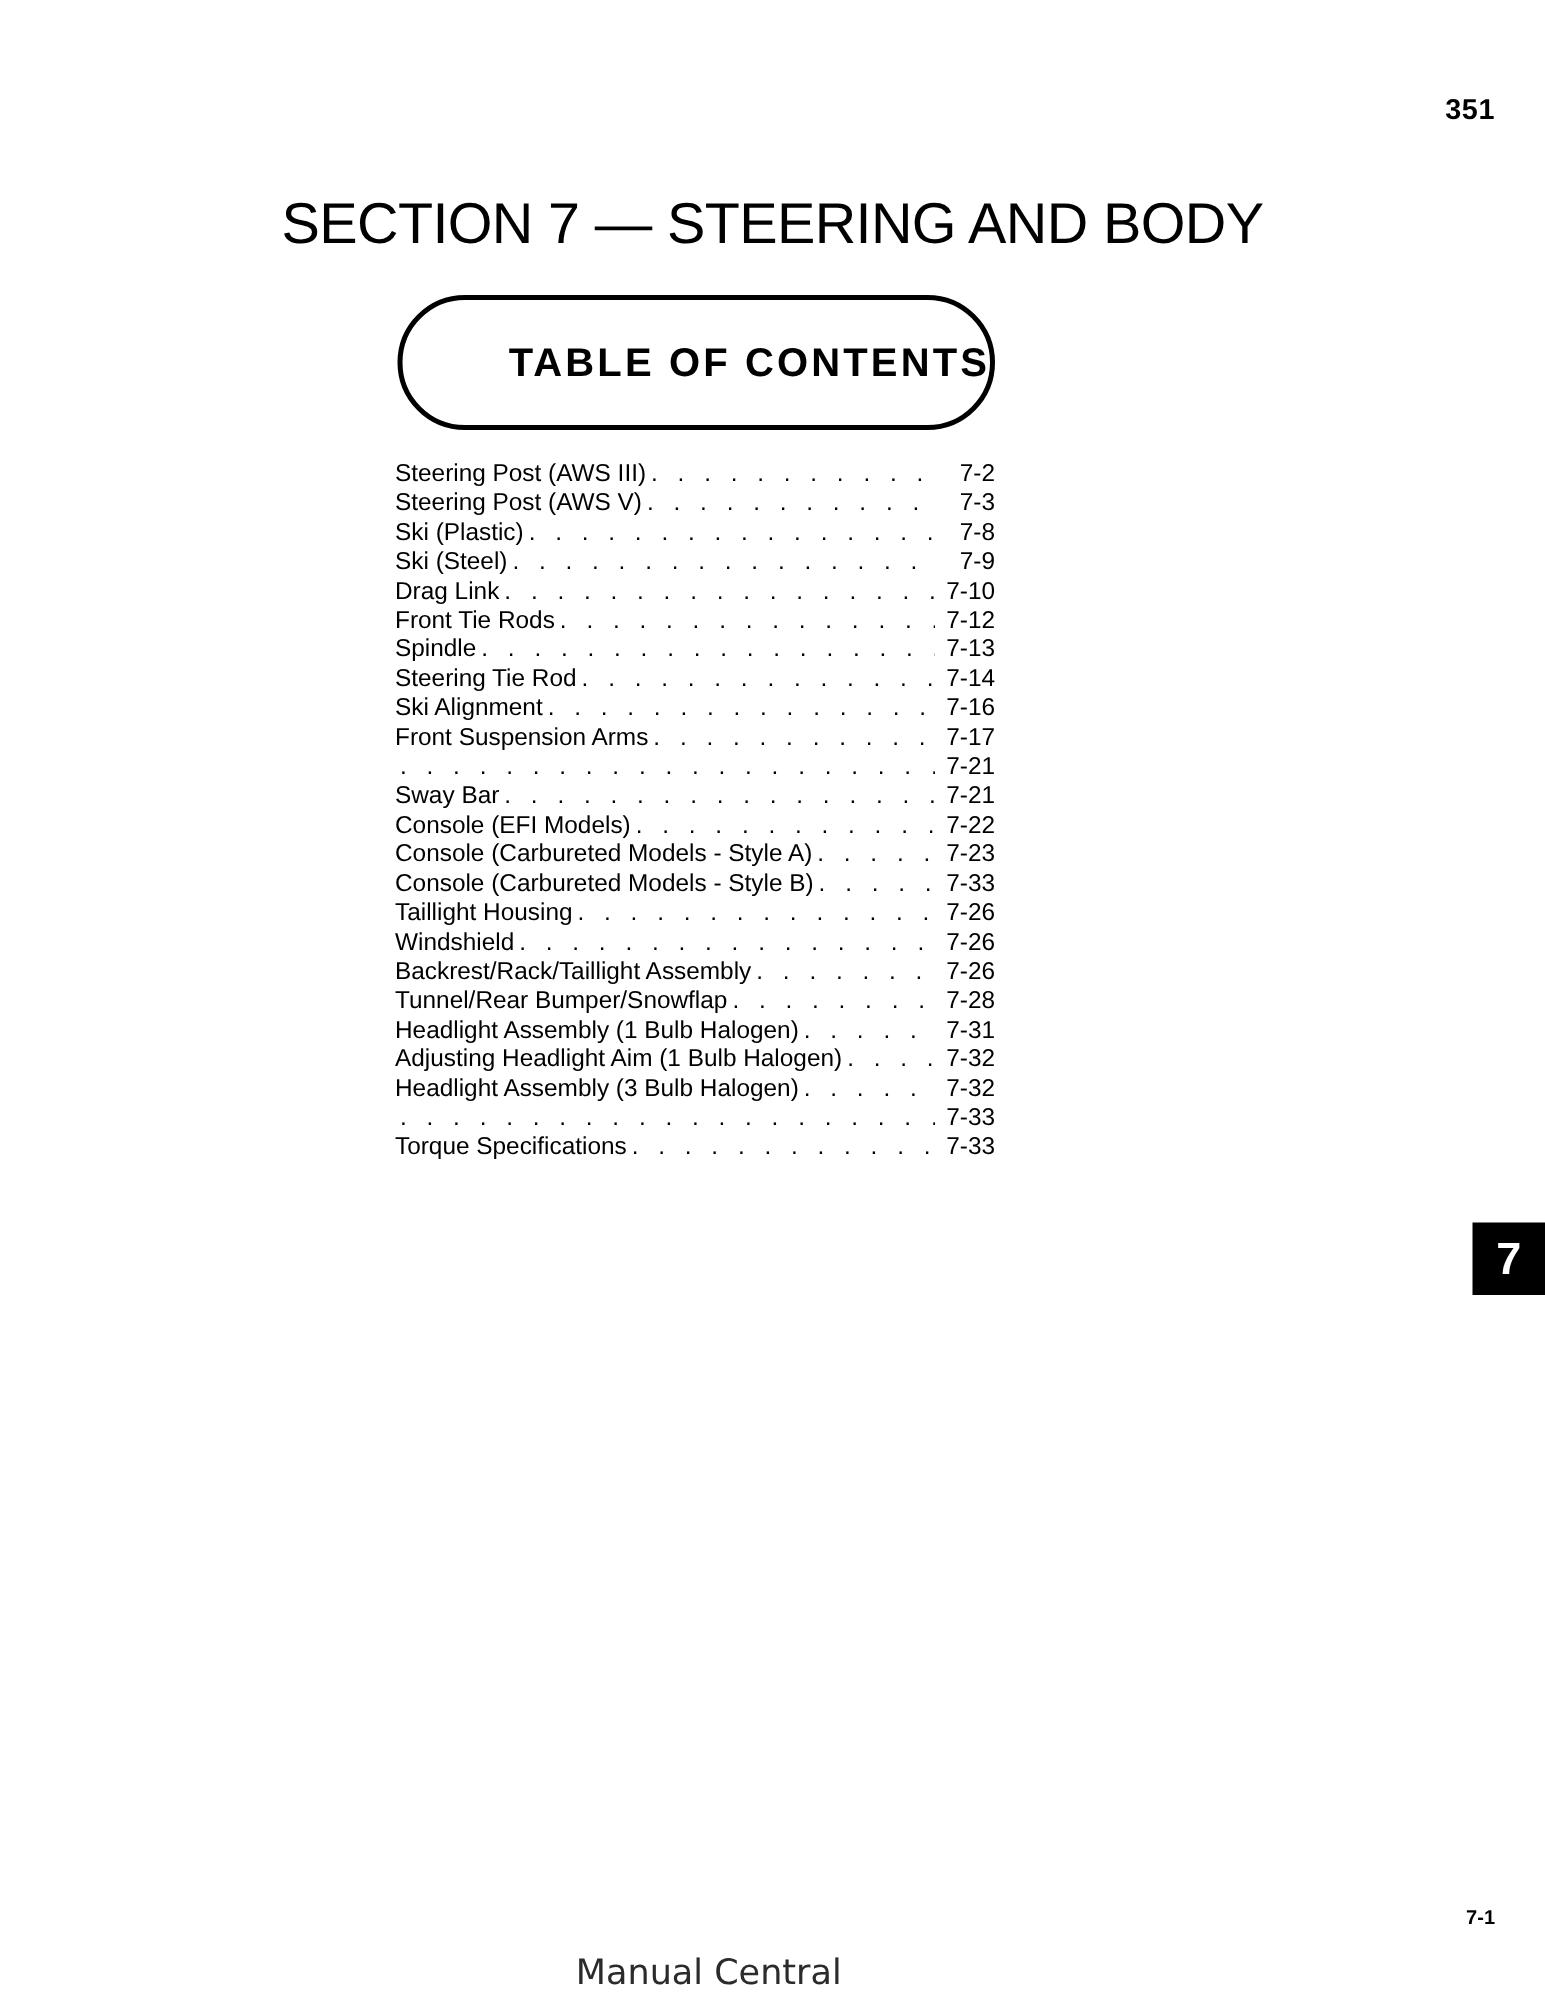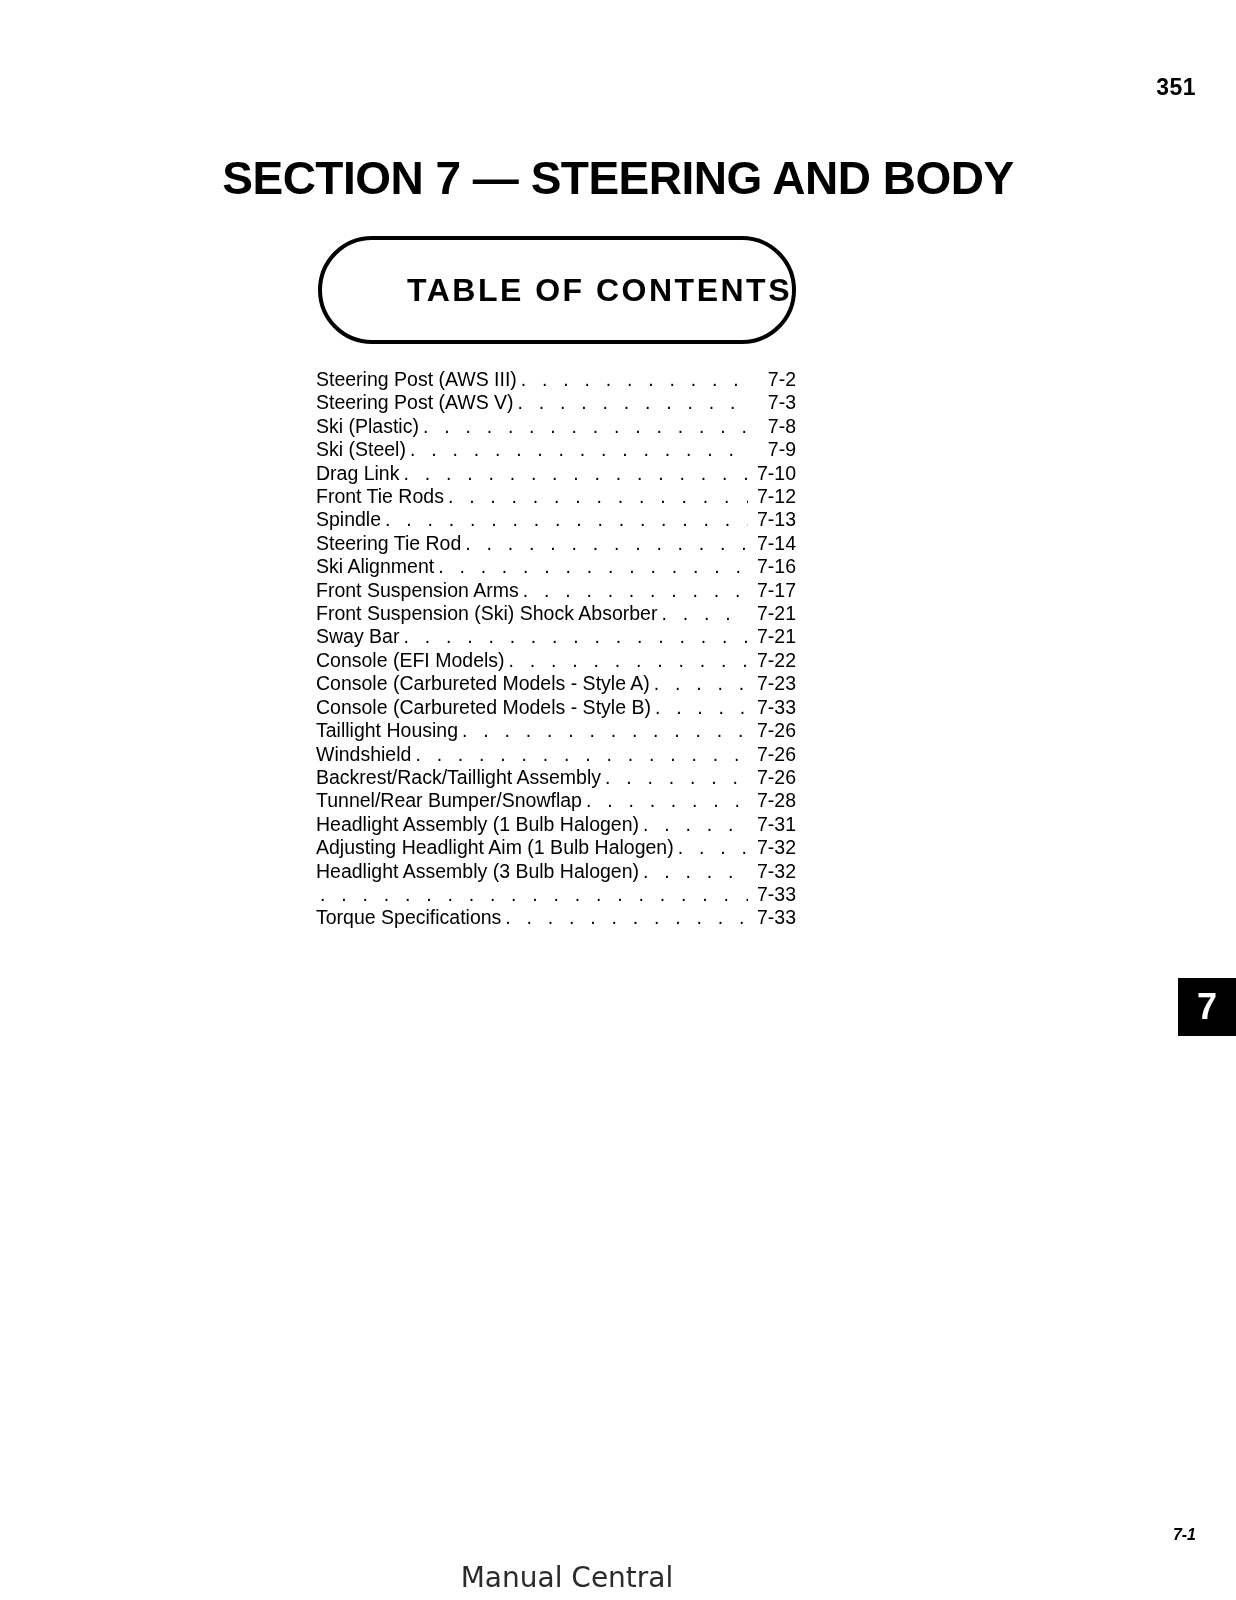--- a/index.html
+++ b/index.html
@@ -25,21 +25,21 @@
     letter-spacing: 0.5px;
   }
 
   .section-title {
     position: absolute;
     top: 120px;
     left: 0;
     width: 1236px;
     text-align: center;
     font-size: 46px;
-    font-weight: bold;
+    font-weight: normal;
     letter-spacing: -0.5px;
     white-space: nowrap;
   }
 
   .toc-badge {
     position: absolute;
     top: 236px;
     left: 318px;
     width: 478px;
     height: 108px;
@@ -102,21 +102,20 @@
     align-items: center;
     justify-content: center;
   }
 
   .footer-page {
     position: absolute;
     bottom: 56px;
     right: 40px;
     font-size: 16px;
     font-weight: bold;
-    font-style: italic;
   }
 
   .watermark {
     position: absolute;
     bottom: 6px;
     left: 0;
     width: 1134px;
     text-align: center;
     font-size: 28px;
     color: #2b2b2b;
@@ -179,21 +178,20 @@
       <span class="toc-label">Ski Alignment</span>
       <span class="toc-dots">. . . . . . . . . . . . . . . . . . . . . . . . . . . . . . . . . . . . . . . .</span>
       <span class="toc-page">7-16</span>
     </div>
     <div class="toc-row">
       <span class="toc-label">Front Suspension Arms</span>
       <span class="toc-dots">. . . . . . . . . . . . . . . . . . . . . . . . . . . . . . . . . . . . . . . .</span>
       <span class="toc-page">7-17</span>
     </div>
     <div class="toc-row">
-      <span class="toc-label">Front Suspension (Ski) Shock Absorber</span>
       <span class="toc-dots">. . . . . . . . . . . . . . . . . . . . . . . . . . . . . . . . . . . . . . . .</span>
       <span class="toc-page">7-21</span>
     </div>
     <div class="toc-row">
       <span class="toc-label">Sway Bar</span>
       <span class="toc-dots">. . . . . . . . . . . . . . . . . . . . . . . . . . . . . . . . . . . . . . . .</span>
       <span class="toc-page">7-21</span>
     </div>
     <div class="toc-row">
       <span class="toc-label">Console (EFI Models)</span>

